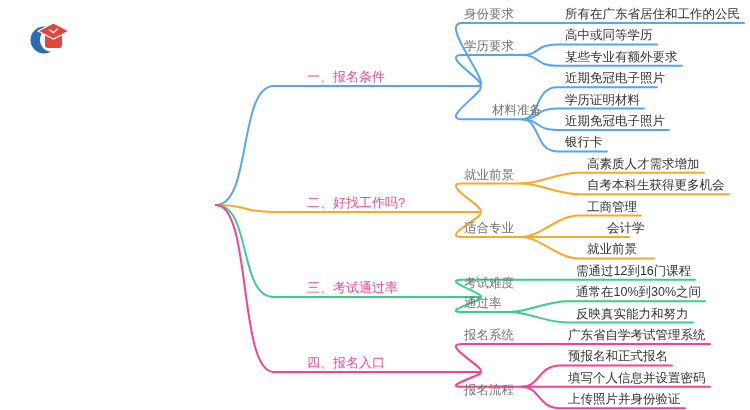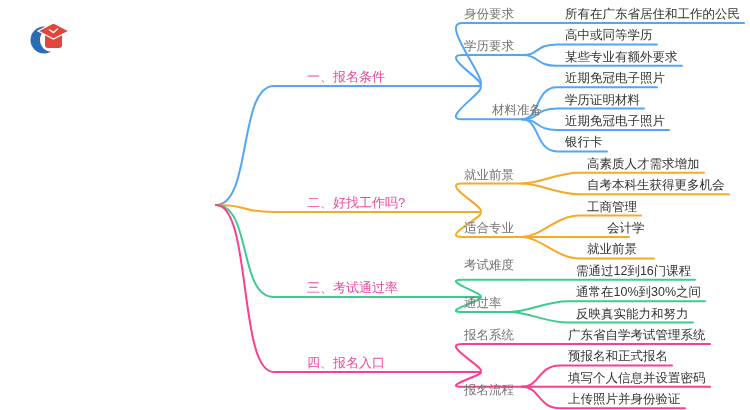--- a/index.html
+++ b/index.html
@@ -84,21 +84,21 @@
       <div class="node top" style="left: 307px; top: 202px;">二、好找工作吗?</div>
       <div class="node leaf" style="left: 587px; top: 163.8px;">高素质人才需求增加</div>
       <div class="node leaf" style="left: 587px; top: 185.2px;">自考本科生获得更多机会</div>
       <div class="node mid" style="left: 464px; top: 174.5px;">就业前景</div>
       <div class="node leaf" style="left: 587px; top: 206.6px;">工商管理</div>
       <div class="node leaf" style="left: 587px; top: 228px; margin-left: 20px;">会计学</div>
       <div class="node leaf" style="left: 587px; top: 249.4px;">就业前景</div>
       <div class="node mid" style="left: 464px; top: 228px;">适合专业</div>
       <div class="node top" style="left: 307px; top: 287px;">三、考试通过率</div>
       <div class="node leaf" style="left: 576px; top: 270.8px;">需通过12到16门课程</div>
-      <div class="node mid" style="left: 464px; top: 265px;">考试难度</div>
+      <div class="node mid" style="left: 464px; top: 283px;">考试难度</div>
       <div class="node leaf" style="left: 576px; top: 292.2px;">通常在10%到30%之间</div>
       <div class="node leaf" style="left: 576px; top: 313.6px;">反映真实能力和努力</div>
       <div class="node mid" style="left: 464px; top: 302.9px;">通过率</div>
       <div class="node top" style="left: 307px; top: 362px;">四、报名入口</div>
       <div class="node leaf" style="left: 568px; top: 335px;">广东省自学考试管理系统</div>
       <div class="node mid" style="left: 464px; top: 335px; text-align: right;">报名系统</div>
       <div class="node leaf" style="left: 568px; top: 356.4px;">预报名和正式报名</div>
       <div class="node leaf" style="left: 568px; top: 377.8px;">填写个人信息并设置密码</div>
       <div class="node leaf" style="left: 568px; top: 399.2px;">上传照片并身份验证</div>
       <div class="node mid" style="left: 464px; top: 390px;">报名流程</div>

